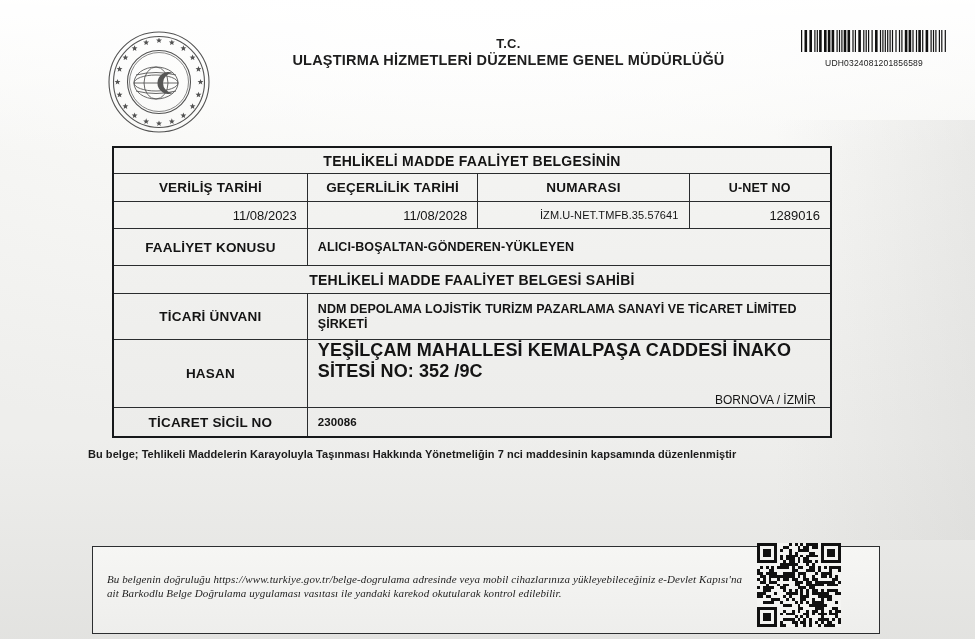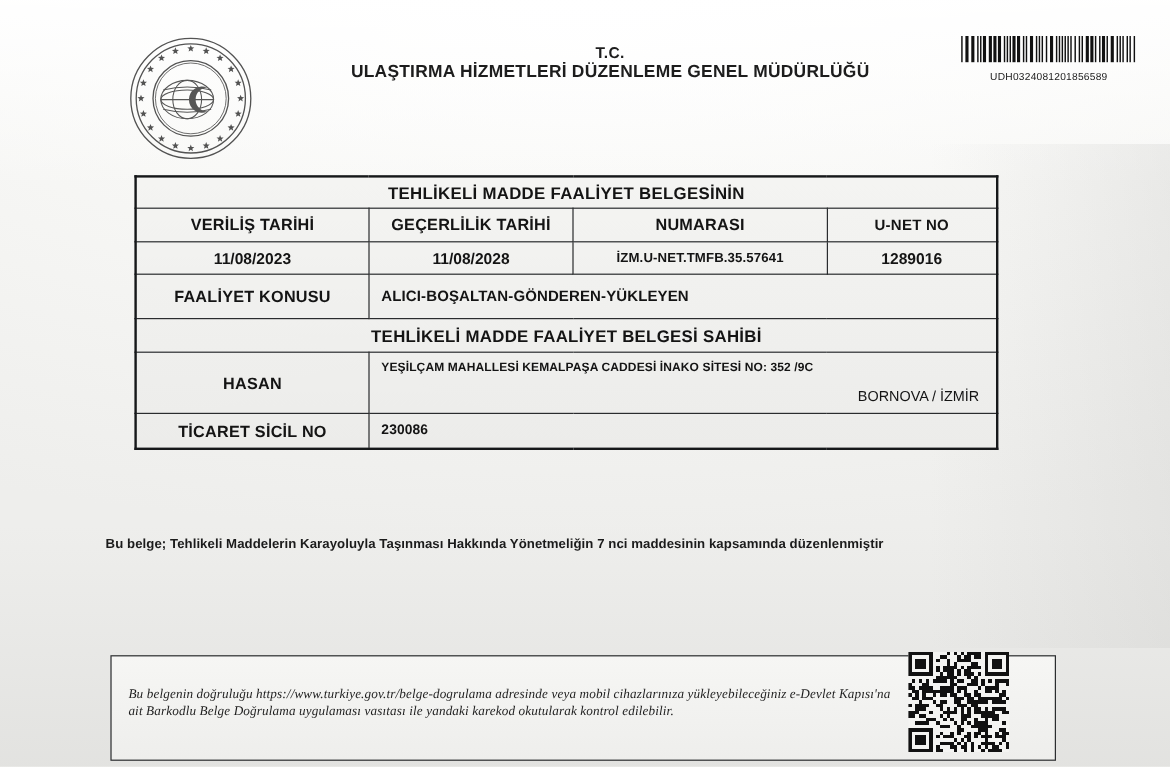--- a/index.html
+++ b/index.html
@@ -126,23 +126,23 @@
     text-align: center;
     font-size: 13.5px;
     font-weight: bold;
     letter-spacing: 0.2px;
     height: 27px;
   }
   .col-head td.small {
     font-size: 12.5px;
   }
   .row-vals td {
-    text-align: center;
+    text-align: right;
     font-size: 13px;
-    font-weight: bold;
+    font-weight: normal;
     height: 26px;
   }
   .row-vals td.tiny {
     font-size: 11px;
     letter-spacing: 0.1px;
   }
   .label-cell {
     text-align: center;
     font-size: 13.5px;
     font-weight: bold;
@@ -153,21 +153,21 @@
     font-size: 12.5px;
     font-weight: bold;
     letter-spacing: 0.1px;
   }
   .value-cell.plain {
     font-size: 11.5px;
     font-weight: bold;
   }
   .addr-line1 {
     display: block;
-    font-size: 10px;
+    font-size: 18px;
     font-weight: bold;
     letter-spacing: 0.1px;
   }
   .addr-line2 {
     display: block;
     text-align: right;
     font-size: 12px;
     font-weight: normal;
     margin-top: 11px;
     padding-right: 4px;
@@ -350,20 +350,26 @@
       <td>11/08/2028</td>
       <td class="tiny">İZM.U-NET.TMFB.35.57641</td>
       <td>1289016</td>
     </tr>
     <tr>
       <td class="label-cell" style="height:36px">FAALİYET KONUSU</td>
       <td class="value-cell" colspan="3">ALICI-BOŞALTAN-GÖNDEREN-YÜKLEYEN</td>
     </tr>
     <tr class="row-title">
       <td colspan="4" style="height:27px">TEHLİKELİ MADDE FAALİYET BELGESİ SAHİBİ</td>
+    </tr>
+    <tr>
+      <td class="label-cell" style="height:45px">TİCARİ ÜNVANI</td>
+      <td colspan="3">
+        <span class="unvan-text">NDM DEPOLAMA LOJİSTİK TURİZM PAZARLAMA SANAYİ VE TİCARET LİMİTED ŞİRKETİ</span>
+      </td>
     </tr>
     <tr>
       <td class="label-cell" style="height:50px">HASAN</td>
       <td colspan="3">
         <span class="addr-line1">YEŞİLÇAM MAHALLESİ KEMALPAŞA CADDESİ İNAKO SİTESİ NO: 352 /9C</span>
         <span class="addr-line2">BORNOVA / İZMİR</span>
       </td>
     </tr>
     <tr>
       <td class="label-cell" style="height:28px">TİCARET SİCİL NO</td>

